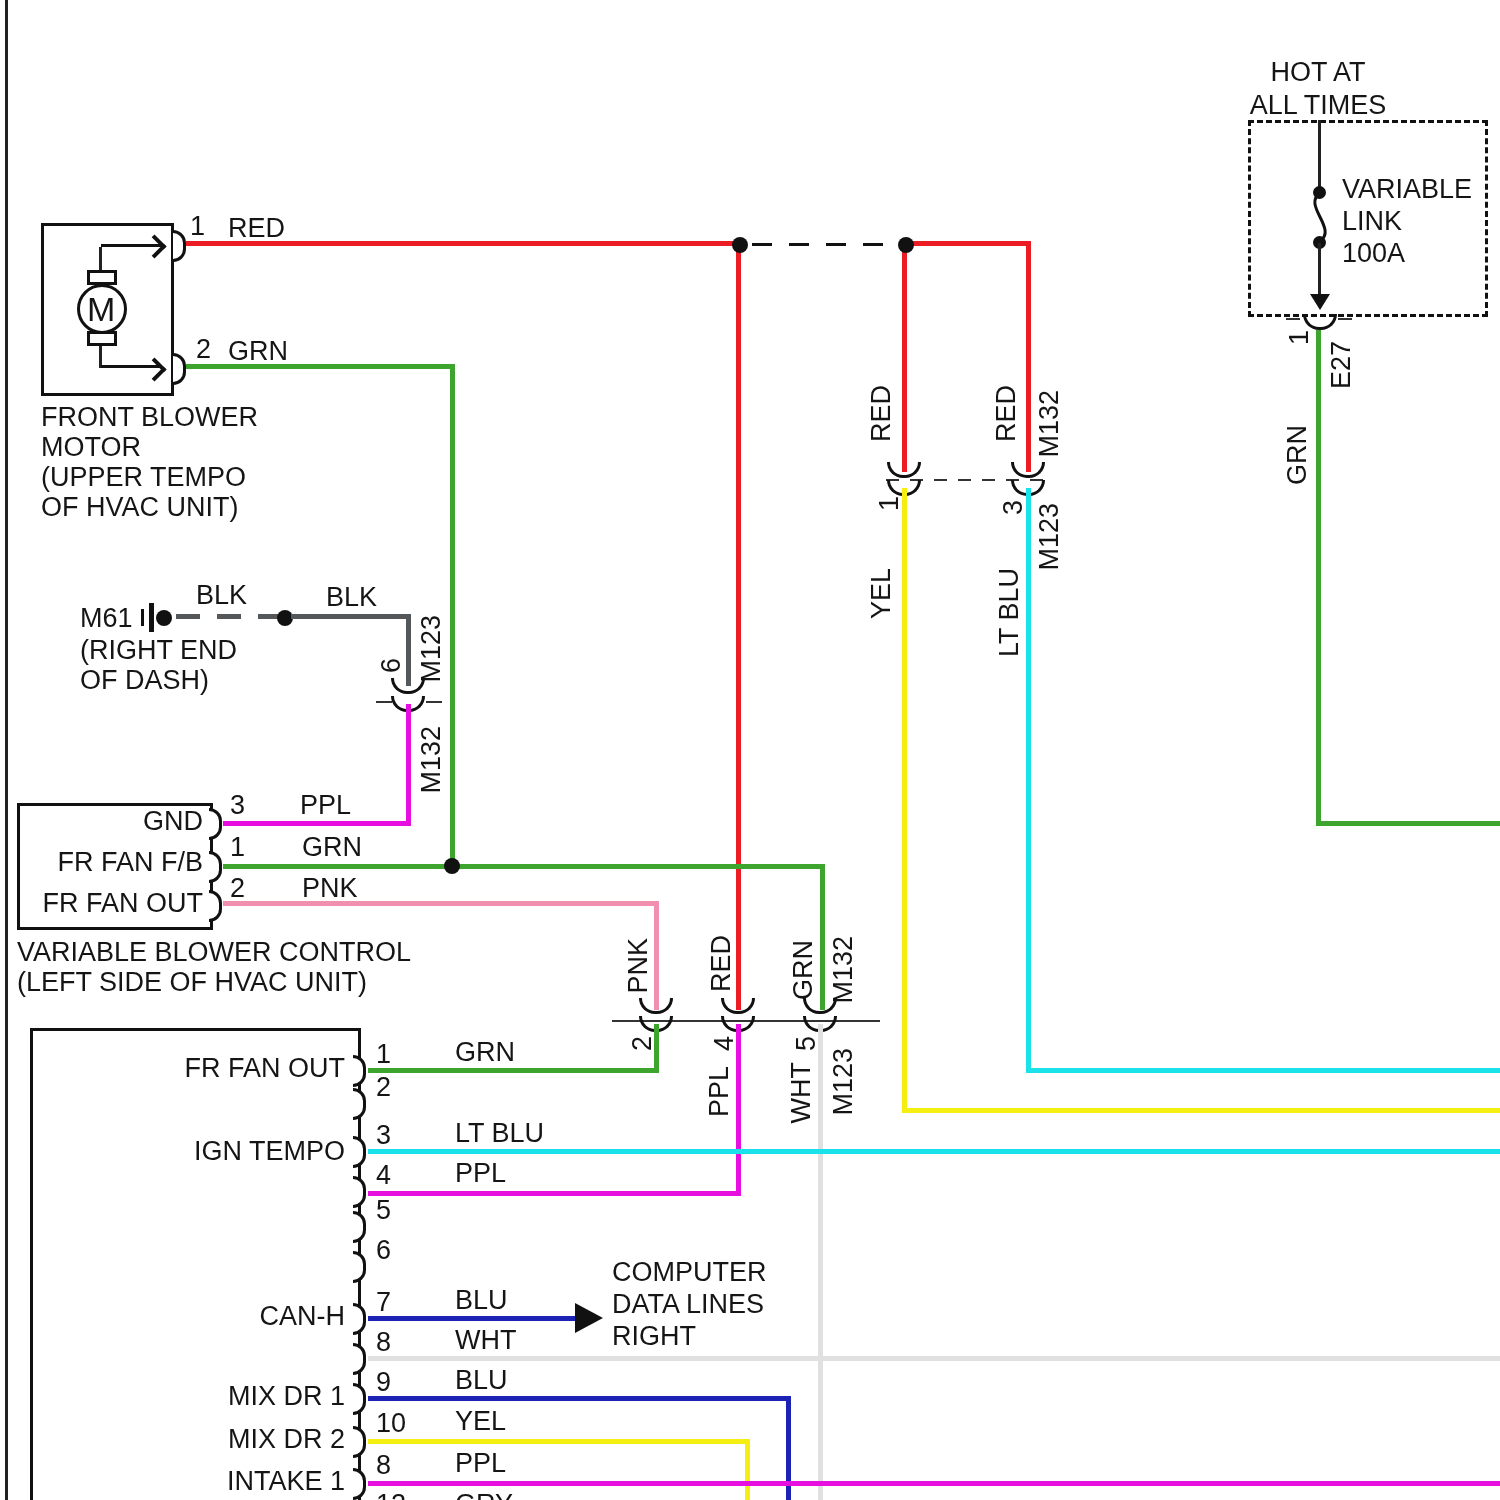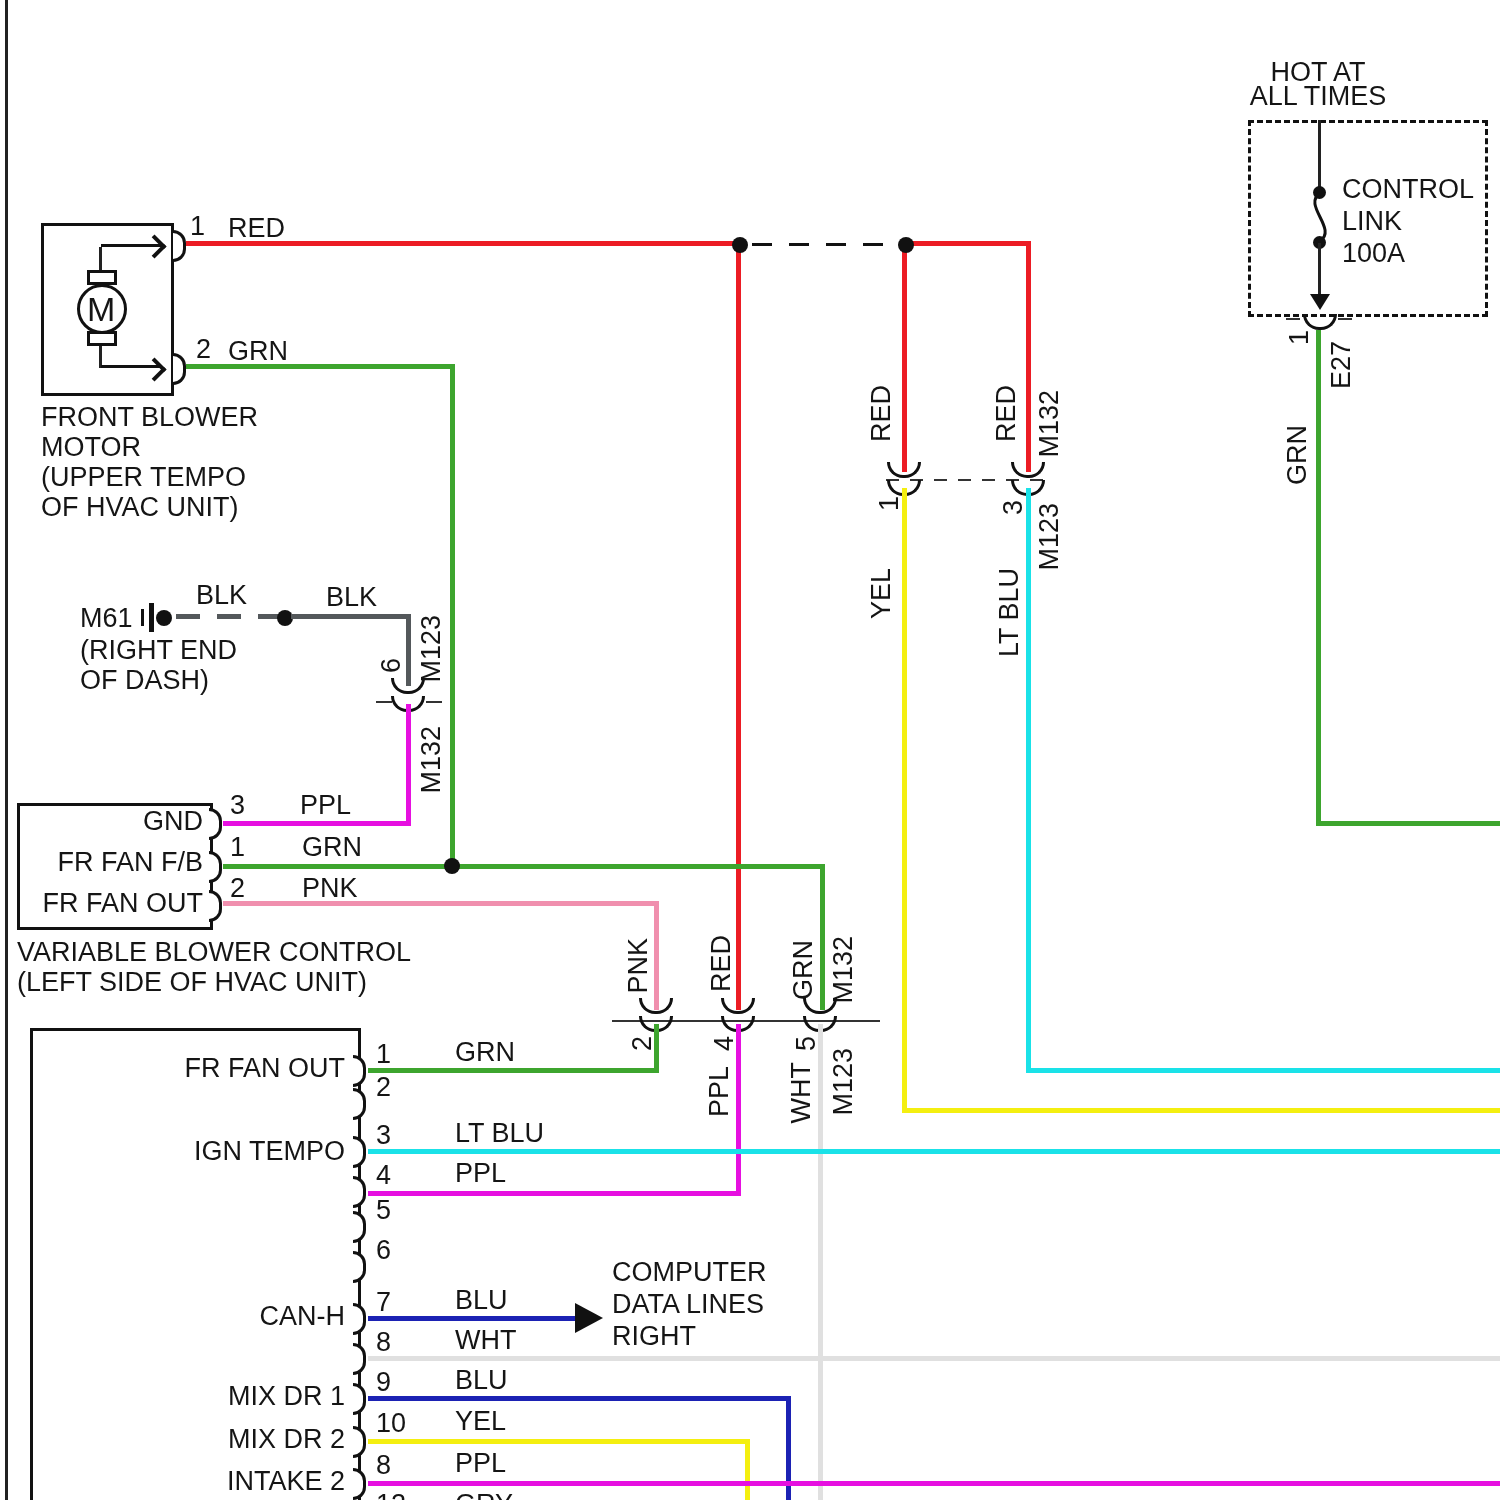--- a/index.html
+++ b/index.html
@@ -153,49 +153,49 @@
   <span class="vlbl" style="left:1000px;top:500px;">3</span>
   <span class="vlbl" style="left:1036px;top:503px;">M123</span>
   <span class="vlbl" style="left:868px;top:568px;">YEL</span>
   <span class="vlbl" style="left:996px;top:568px;">LT BLU</span>
   <div class="vw" style="left:902px;top:488px;height:625px;background:#f4ef10;"></div>
   <div class="hw" style="left:902px;top:1108px;width:598px;background:#f4ef10;"></div>
   <div class="vw" style="left:1026px;top:488px;height:585px;background:#1ae2e8;"></div>
   <div class="hw" style="left:1026px;top:1068px;width:474px;background:#1ae2e8;"></div>
 
   <span class="lbl" style="left:1318px;top:58px;transform:translateX(-50%);">HOT AT</span>
-  <span class="lbl" style="left:1318px;top:82px;transform:translateX(-50%);text-align:center;">ALL TIMES</span>
+  <span class="lbl" style="left:1318px;top:91px;transform:translateX(-50%);text-align:center;">ALL TIMES</span>
   <div class="dbox" style="left:1248px;top:120px;width:234px;height:191px;"></div>
   <div class="thin-v" style="left:1318px;top:120px;height:70px;"></div>
   <div class="sdot" style="left:1313px;top:186px;"></div>
   <svg style="position:absolute;left:1295px;top:185px;" width="50" height="65">
     <path d="M25,8 C7,20 43,44 25,56" stroke="#111" stroke-width="3" fill="none"></path>
   </svg>
   <div class="sdot" style="left:1313px;top:236px;"></div>
   <div class="thin-v" style="left:1318px;top:243px;height:53px;"></div>
   <div class="tri-down" style="left:1310px;top:294px;"></div>
-  <span class="lbl" style="left:1342px;top:175px;">CONTROL</span>
+  <span class="lbl" style="left:1342px;top:175px;">VARIABLE</span>
   <span class="lbl" style="left:1342px;top:207px;">LINK</span>
   <span class="lbl" style="left:1342px;top:239px;text-align:right;">100A</span>
   <div class="thin-h" style="left:1286px;top:318px;width:14px;"></div>
   <div class="thin-h" style="left:1338px;top:318px;width:14px;"></div>
   <div class="cup" style="left:1303px;top:314px;"></div>
   <span class="vlbl" style="left:1286px;top:330px;">1</span>
   <span class="vlbl" style="left:1328px;top:341px;">E27</span>
   <span class="vlbl" style="left:1284px;top:425px;">GRN</span>
   <div class="vw" style="left:1316px;top:330px;height:496px;background:#3da52e;"></div>
   <div class="hw" style="left:1316px;top:821px;width:184px;background:#3da52e;"></div>
 
   <div class="obox" style="left:30px;top:1028px;width:325px;height:480px;"></div>
   <span class="lbl rlbl" style="left:33px;top:1054px;width:312px;">FR FAN OUT</span>
   <span class="lbl rlbl" style="left:33px;top:1137px;width:312px;">IGN TEMPO</span>
   <span class="lbl rlbl" style="left:33px;top:1302px;width:312px;">CAN-H</span>
   <span class="lbl rlbl" style="left:33px;top:1382px;width:312px;">MIX DR 1</span>
   <span class="lbl rlbl" style="left:33px;top:1425px;width:312px;">MIX DR 2</span>
-  <span class="lbl rlbl" style="left:33px;top:1467px;width:312px;">INTAKE 2</span>
+  <span class="lbl rlbl" style="left:33px;top:1467px;width:312px;">INTAKE 1</span>
   <div class="pinarc" style="left:353px;top:1055px;"></div>
   <div class="pinarc" style="left:353px;top:1088px;"></div>
   <div class="pinarc" style="left:353px;top:1136px;"></div>
   <div class="pinarc" style="left:353px;top:1176px;"></div>
   <div class="pinarc" style="left:353px;top:1211px;"></div>
   <div class="pinarc" style="left:353px;top:1251px;"></div>
   <div class="pinarc" style="left:353px;top:1303px;"></div>
   <div class="pinarc" style="left:353px;top:1343px;"></div>
   <div class="pinarc" style="left:353px;top:1383px;"></div>
   <div class="pinarc" style="left:353px;top:1426px;"></div>

